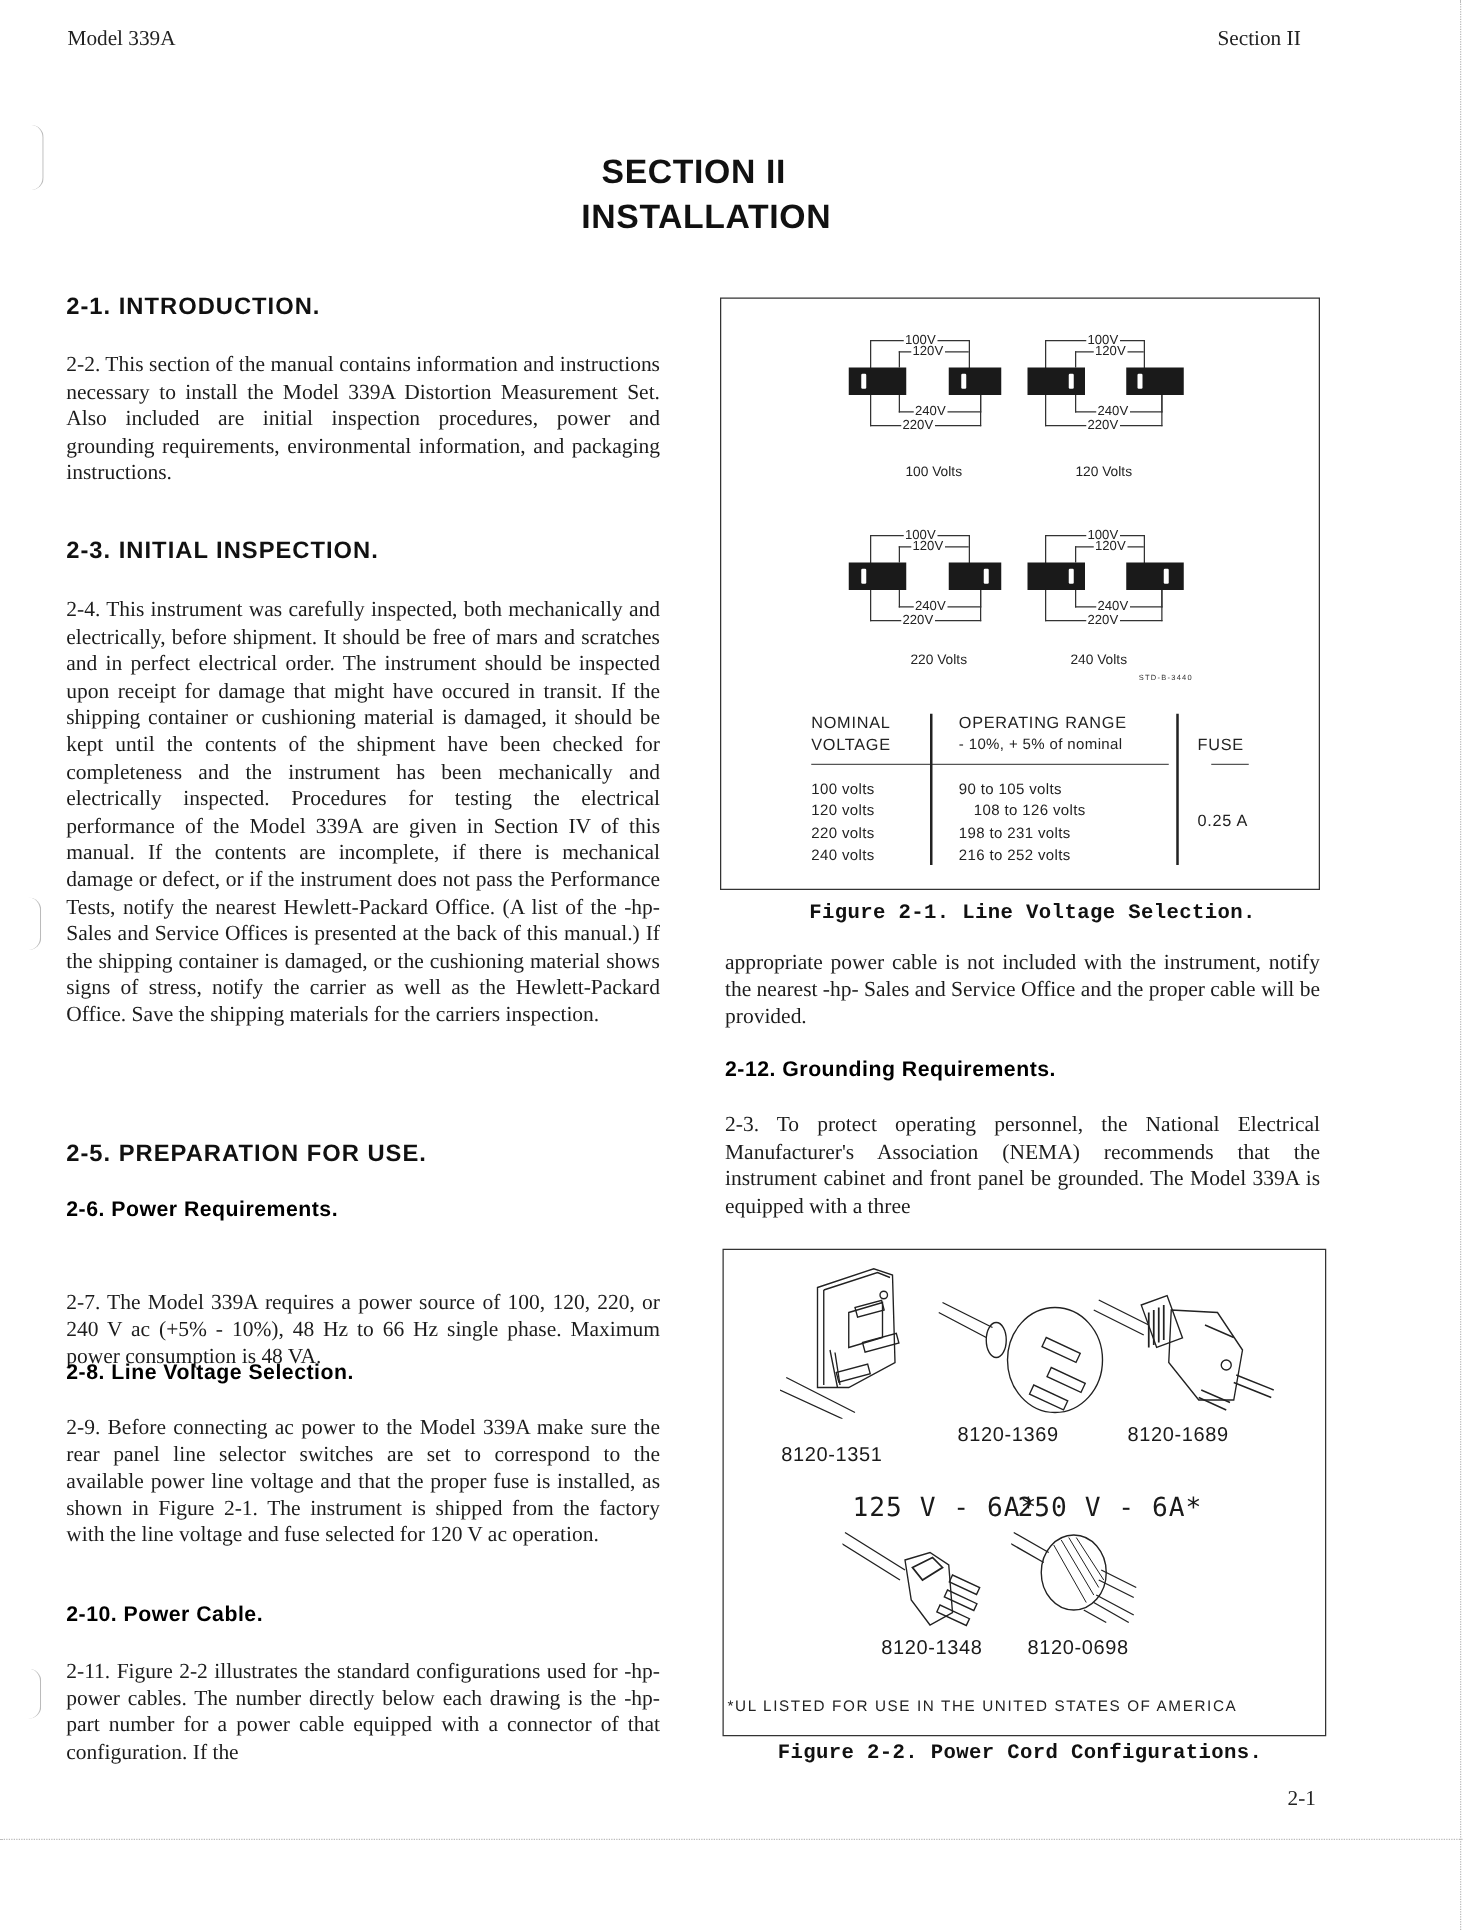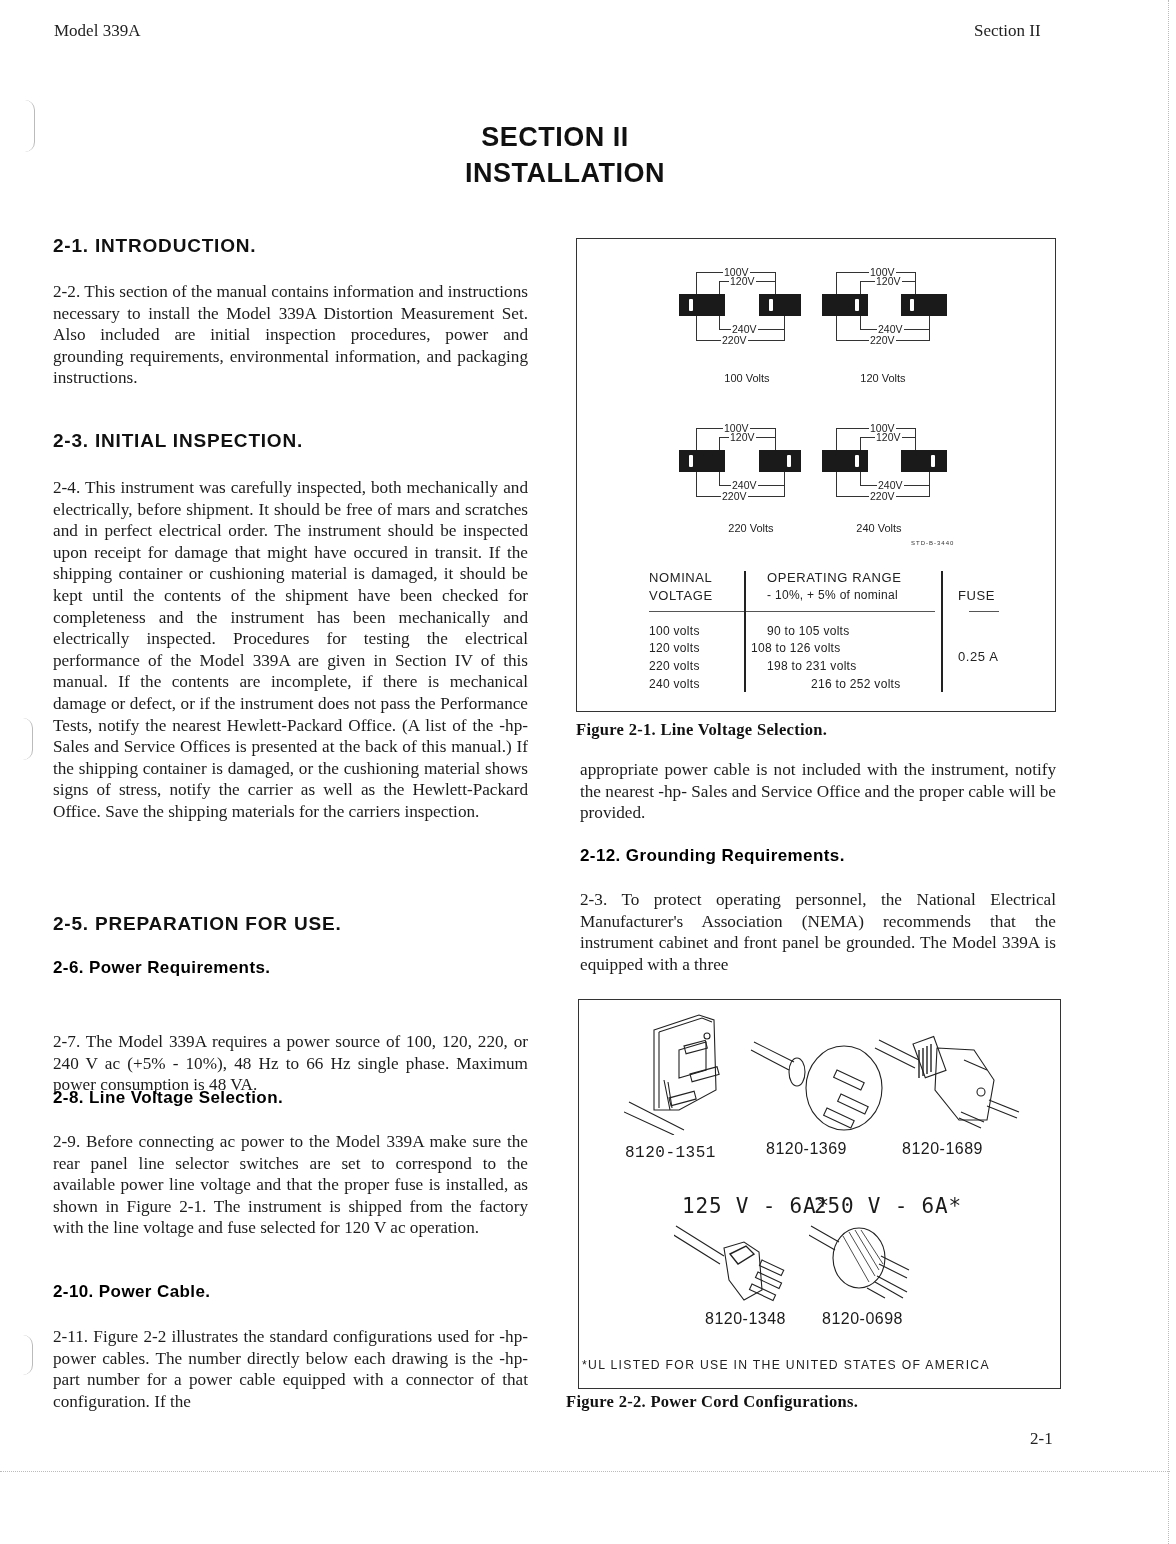--- a/index.html
+++ b/index.html
@@ -49,23 +49,23 @@
     letter-spacing: 1px; color: #333;
   }
   .vtable {
     font-family: "Liberation Sans", "DejaVu Sans", sans-serif; font-size: 13px;
     color: #222; letter-spacing: 0.6px; line-height: 17.5px;
   }
   .vtable .small { font-size: 12px; letter-spacing: 0.3px; }
   .vline { position: absolute; width: 1.5px; background: #222; }
   .hline { position: absolute; height: 1px; background: #555; }
   .fig-caption {
-    font-family: Liberation Serif, serif;
+    font-family: Liberation Mono, monospace;
     font-weight: bold; font-size: 16.5px; color: #111; letter-spacing: 0.3px;
-    text-align: left;
+    text-align: center;
   }
 
   
   .part-num {
     font-family: "Liberation Sans", "DejaVu Sans", sans-serif; font-size: 16px;
     color: #1a1a1a; letter-spacing: 0.5px;
   }
   .rating {
     font-family: "DejaVu Sans Mono", "Liberation Mono", monospace; font-size: 21px;
     color: #1a1a1a; letter-spacing: 0.8px;
@@ -199,23 +199,23 @@
     <div class="hline" style="left:392px;top:372px;width:30px;"></div>
     <div class="vline" style="left:167px;top:332px;height:121px;"></div>
     <div class="vline" style="left:364px;top:332px;height:121px;"></div>
 
     <div class="abs small" style="left:72px;top:384px;">100 volts</div>
     <div class="abs small" style="left:72px;top:401px;">120 volts</div>
     <div class="abs small" style="left:72px;top:419px;">220 volts</div>
     <div class="abs small" style="left:72px;top:437px;">240 volts</div>
 
     <div class="abs small" style="left:190px;top:384px;">90 to 105 volts</div>
-    <div class="abs small" style="left:174px;top:401px;">108 to 126 volts</div>
+    <div class="abs small" style="left:202px;top:401px;">108 to 126 volts</div>
     <div class="abs small" style="left:190px;top:419px;">198 to 231 volts</div>
-    <div class="abs small" style="left:190px;top:437px;margin-left:44px;">216 to 252 volts</div>
+    <div class="abs small" style="left:190px;top:437px;">216 to 252 volts</div>
 
     <div class="abs" style="left:381px;top:409px;">0.25 A</div>
   </div>
 </div>
 <div class="abs fig-caption" style="left:576px;top:720px;width:500px;">Figure 2-1.  Line Voltage Selection.</div>
 
 <p class="abs para col-right" style="top:759px;">appropriate power cable is not included with the instrument, notify the nearest -hp- Sales and Service Office and the proper cable will be provided.</p>
 <div class="abs h-minor col-right" style="top:846px;">2-12.  Grounding Requirements.</div>
 <p class="abs para col-right" style="top:889px;">2-3. To protect operating personnel, the National Electrical Manufacturer's Association (NEMA) recommends that the instrument cabinet and front panel be grounded. The Model 339A is equipped with a three</p>
 
@@ -253,21 +253,21 @@
       <rect x="44" y="24" width="22" height="36" transform="rotate(-20 44 24)" fill="#fff"></rect>
       <path d="M50 30 L50 58 M54 28 L54 56 M58 26 L58 54 M62 24 L62 52" stroke-width="1.4"></path>
       <path d="M68 28 L105 30 L125 60 L118 100 L90 100 L66 70 Z"></path>
       <path d="M95 40 L118 50"></path>
       <circle cx="112" cy="72" r="4"></circle>
       <path d="M120 80 L150 92 M118 86 L148 98"></path>
       <path d="M92 92 L115 102 M90 98 L112 108"></path>
     </g>
   </svg>
 
-  <div class="abs part-num" style="left:46px;top:144px;font-family:Liberation Mono, monospace;">8120-1351</div>
+  <div class="abs part-num" style="left:46px;top:156px;">8120-1351</div>
   <div class="abs part-num" style="left:187px;top:140px;">8120-1369</div>
   <div class="abs part-num" style="left:323px;top:140px;">8120-1689</div>
 
   <div class="abs rating" style="left:103px;top:194px;">125 V - 6A*</div>
   <div class="abs rating" style="left:235px;top:194px;">250 V - 6A*</div>
 
   <svg class="abs" style="left:95px;top:220px;" width="135" height="85" viewBox="0 0 135 85">
     <g fill="none" stroke="#222" stroke-width="1.1">
       <path d="M2 6 L50 36 M-2 14 L46 44"></path>
       <path d="M50 28 L70 22 L85 32 L88 70 L70 80 L55 60 Z"></path>

